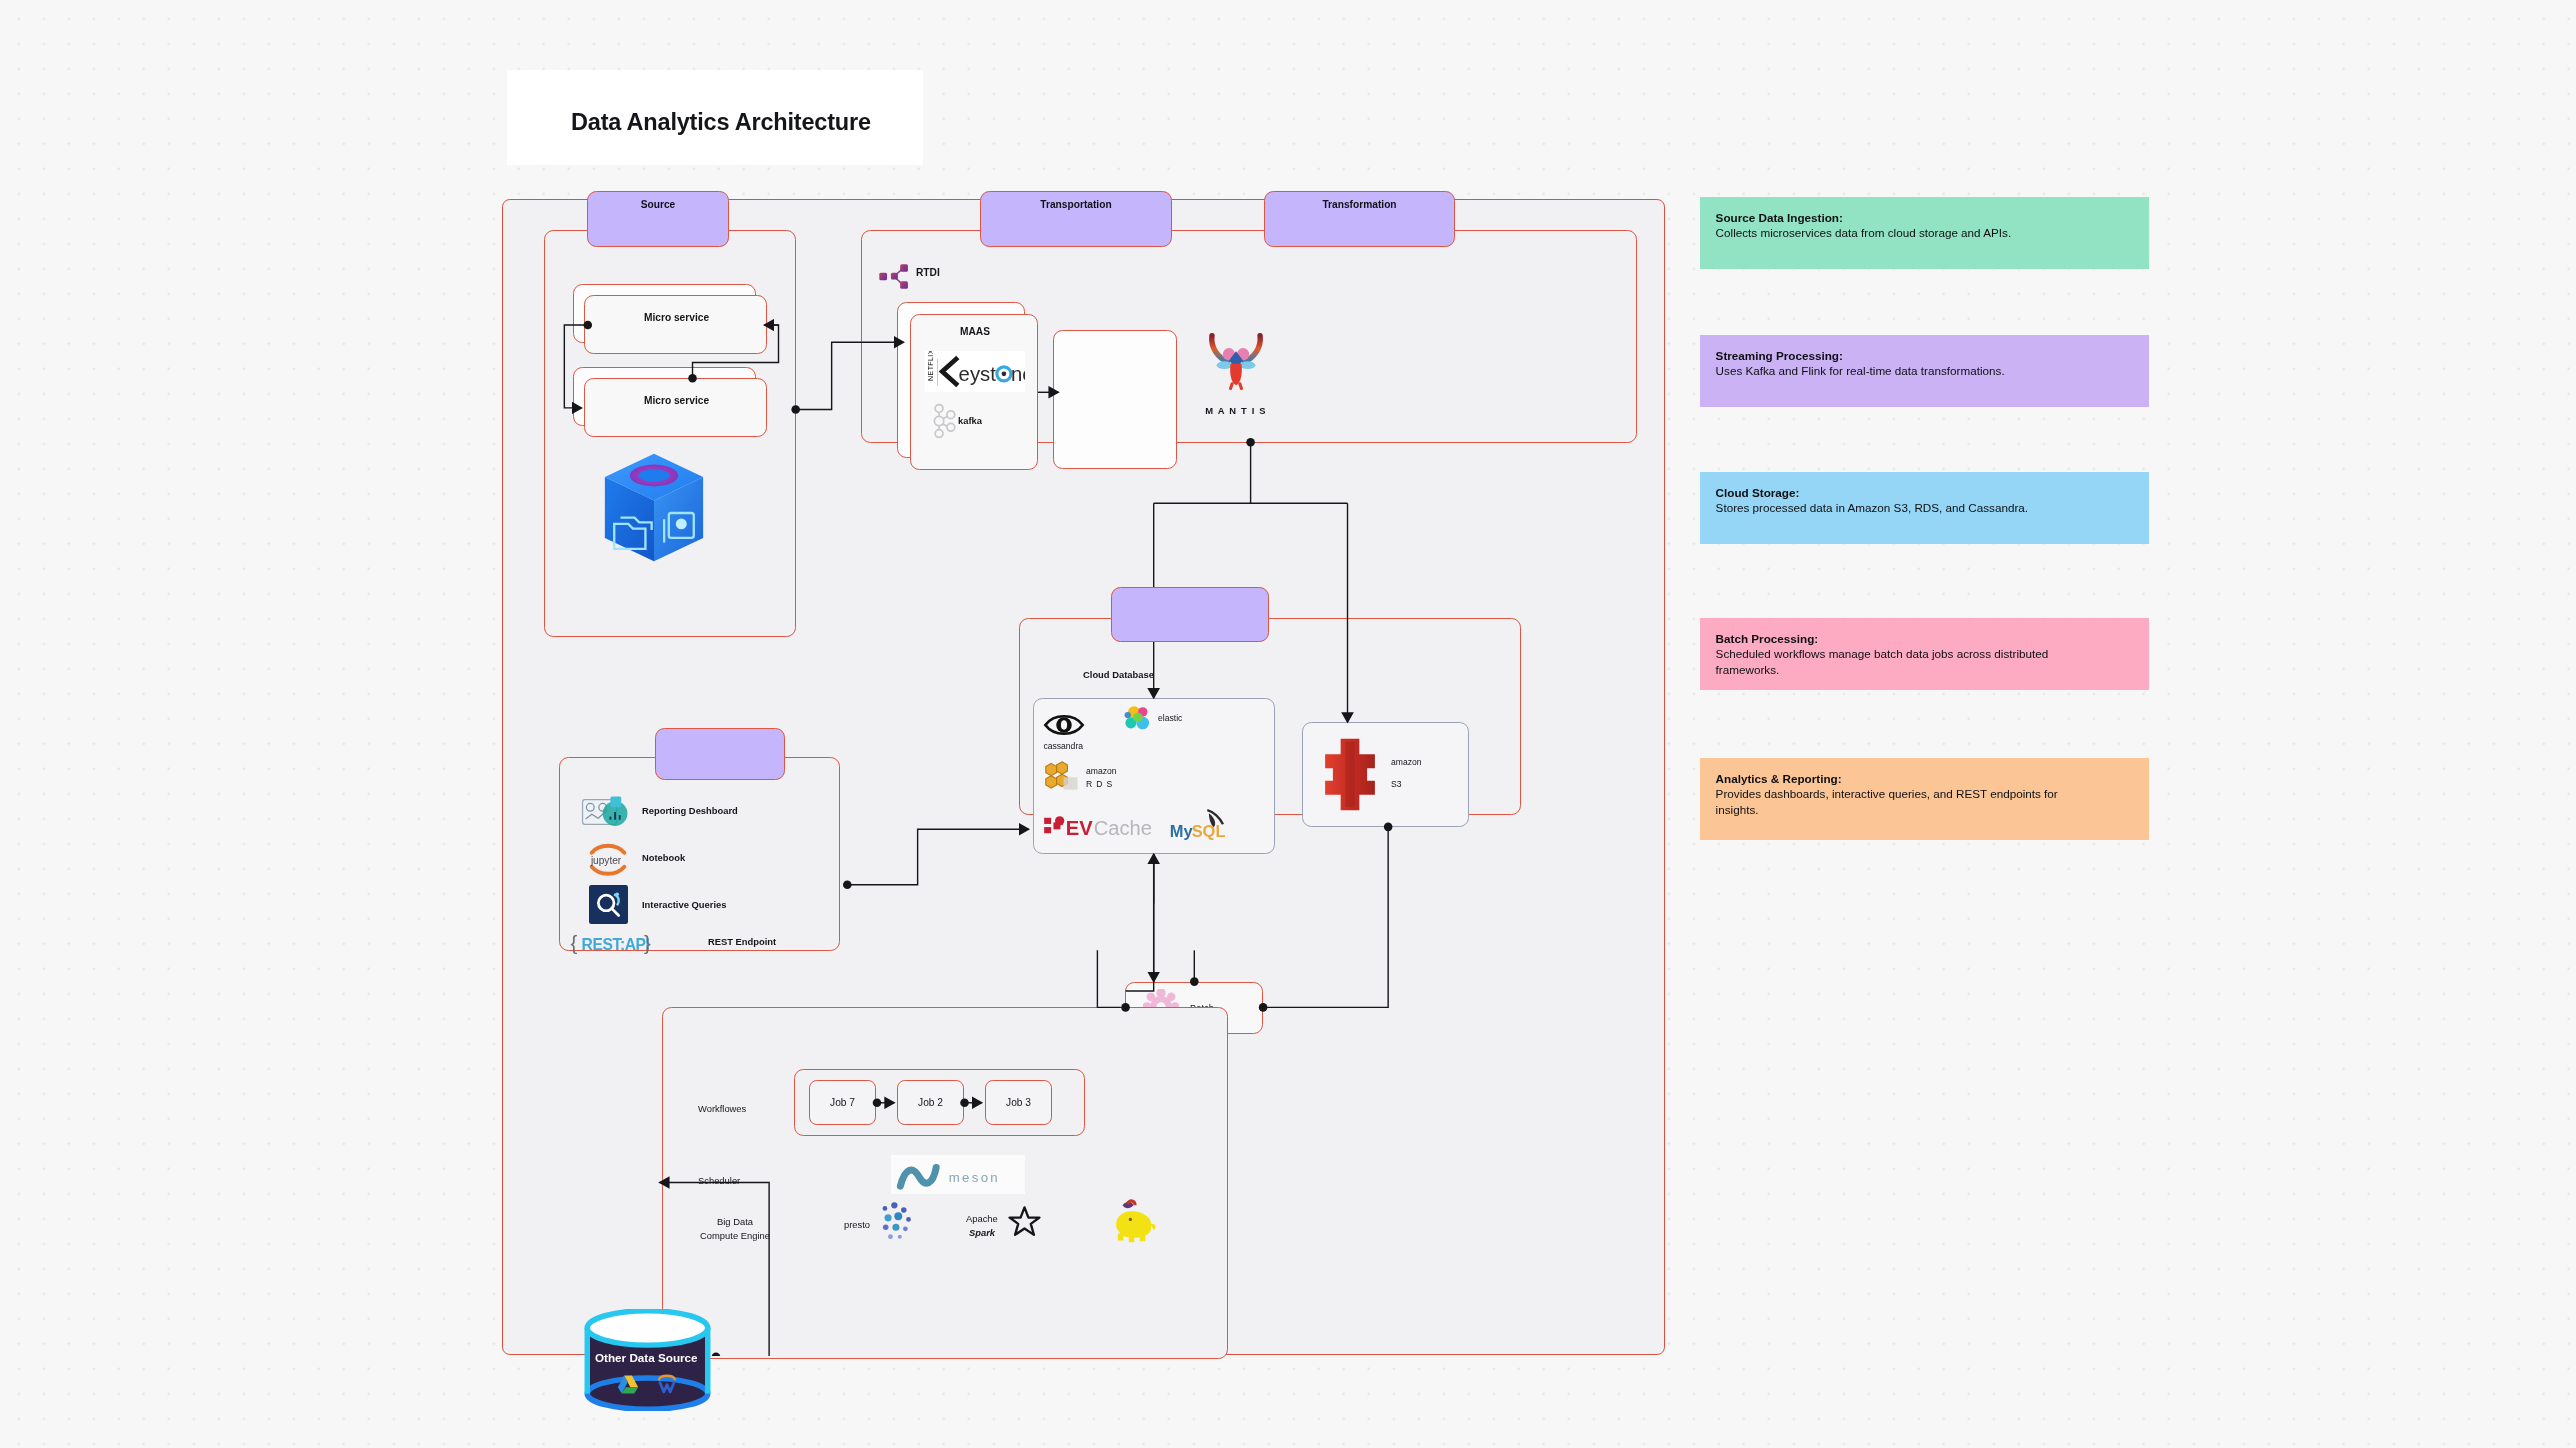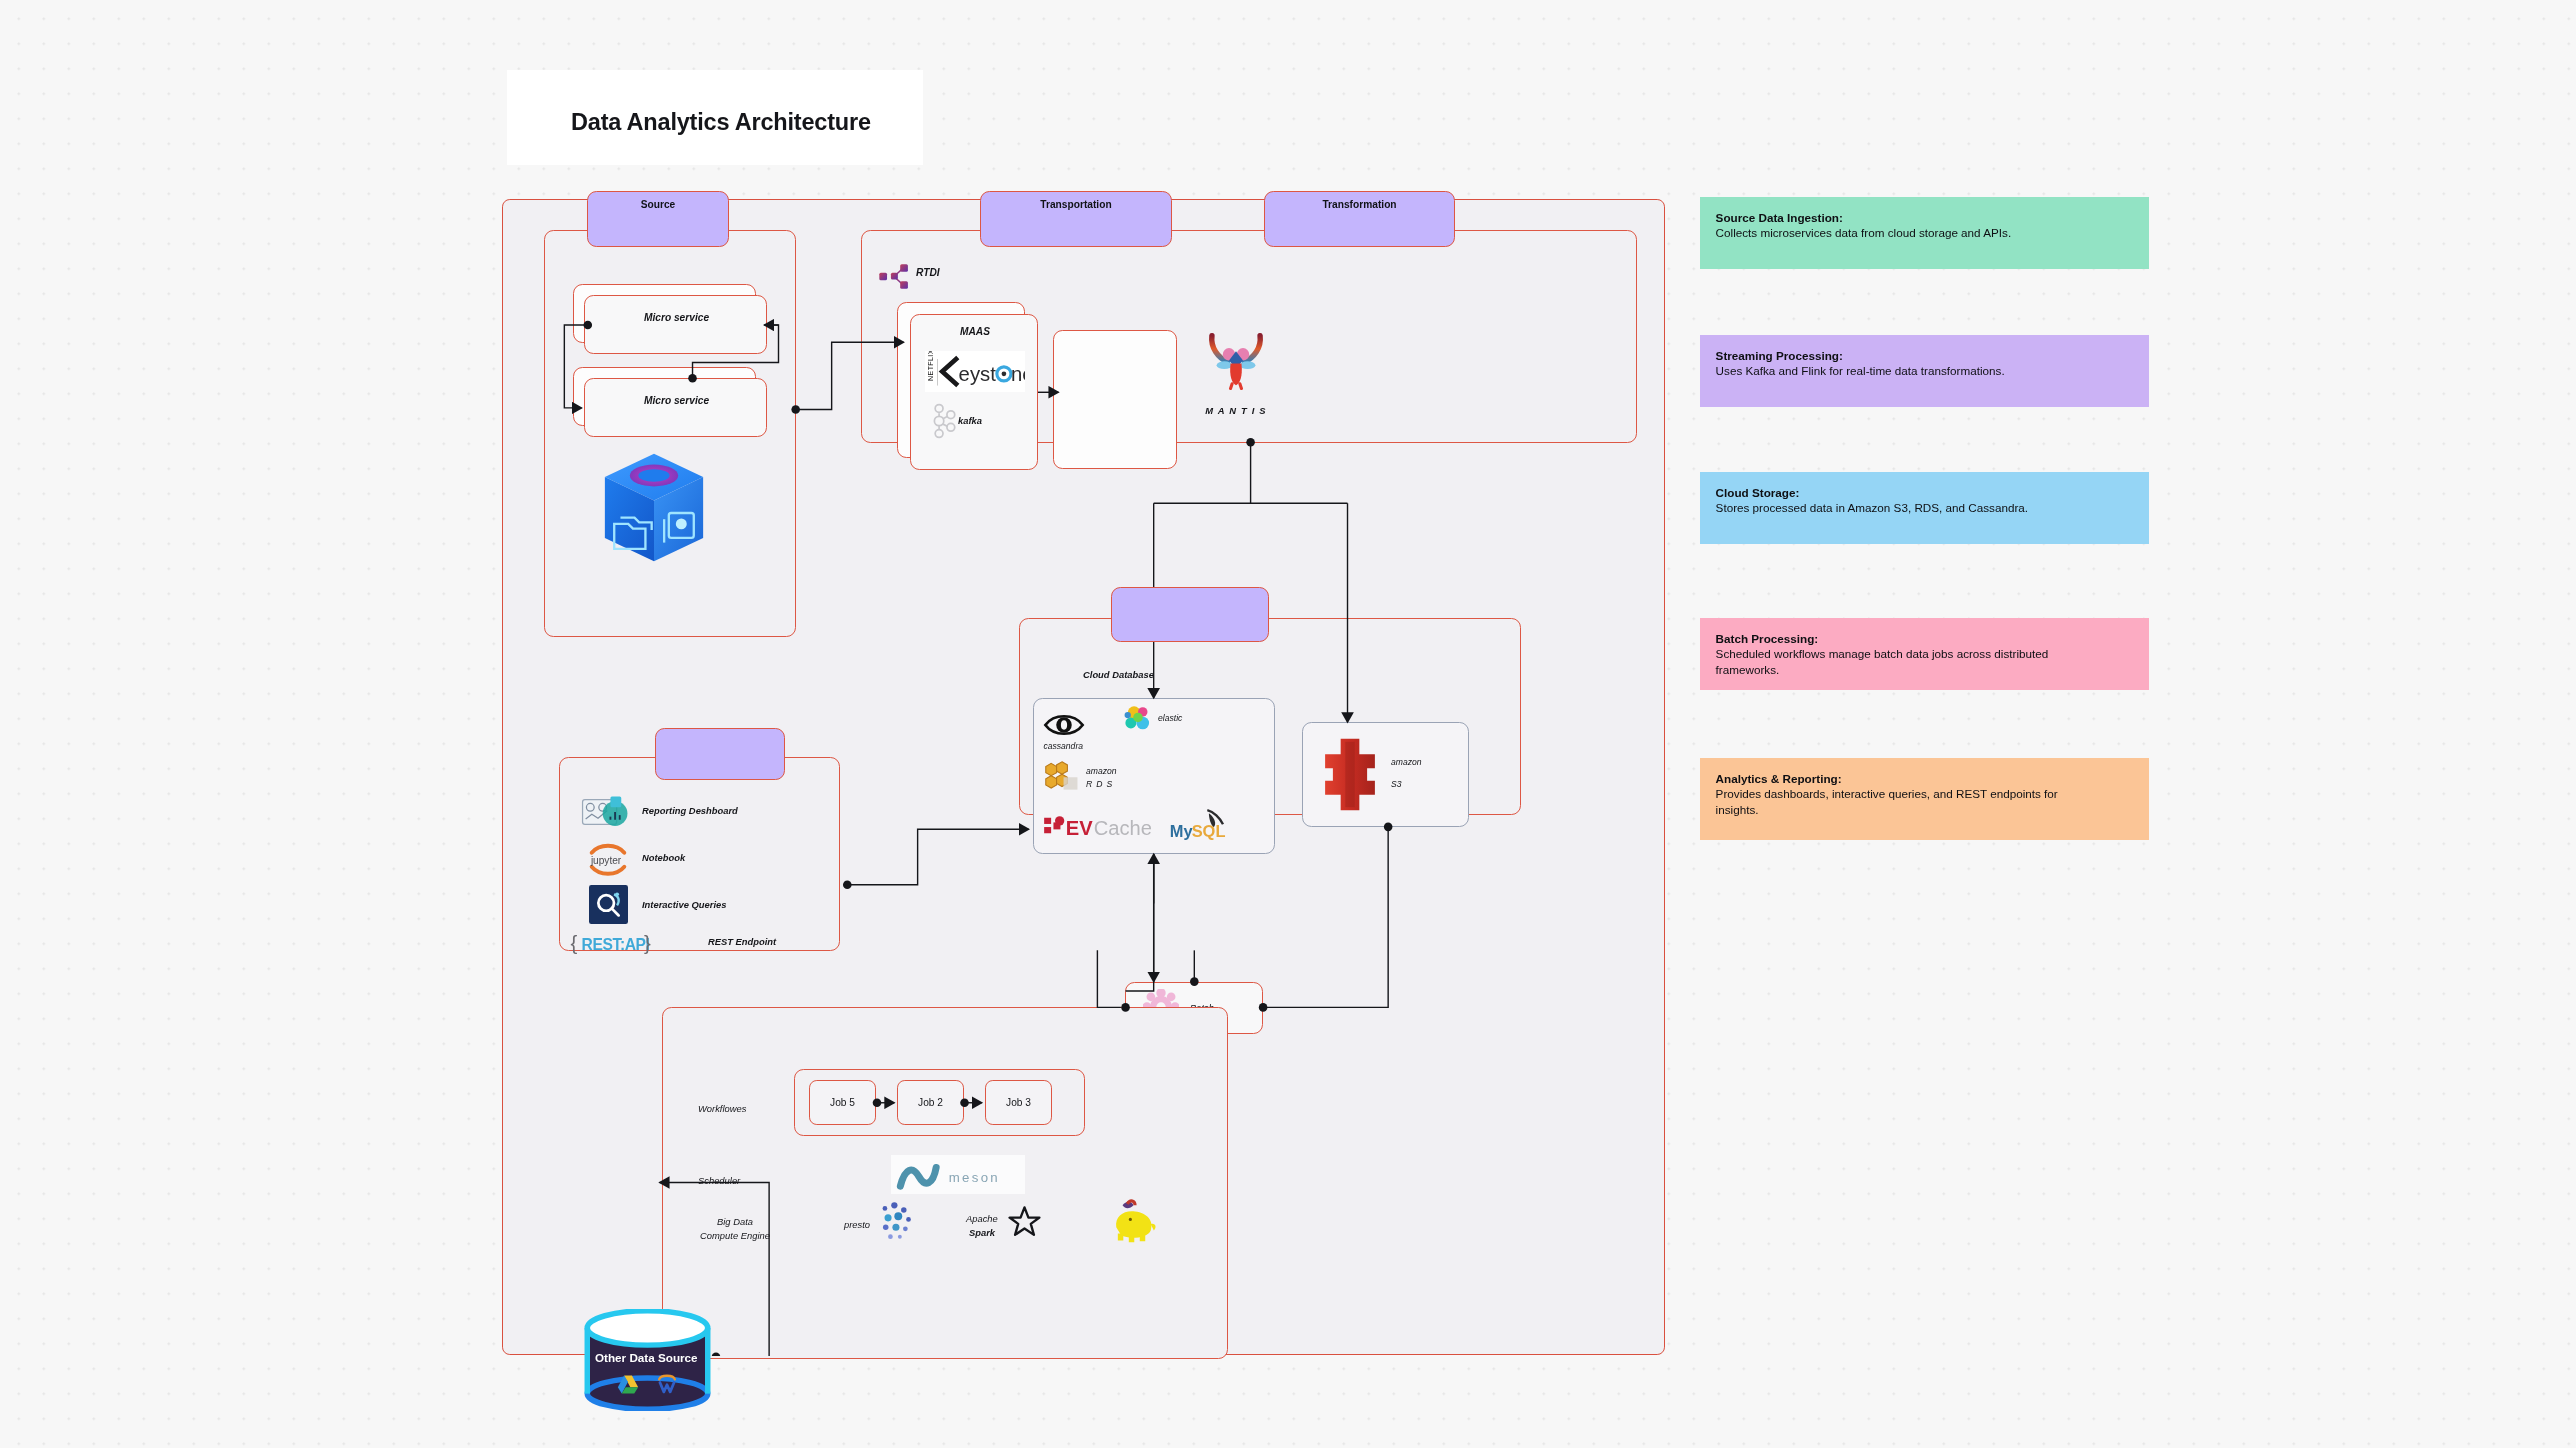--- a/index.html
+++ b/index.html
@@ -80,21 +80,20 @@
     font-size: 10.2px; font-weight: bold; color: #111318;
     margin-top: 7px;
   }
 
   
   .lbl {
     position: absolute;
     font-size: 10.2px;
     color: #15161a;
     white-space: pre;
-    font-style: italic;
   }
   .lbl.b { font-weight: bold; }
   .lbl.sm { font-size: 9.4px; }
   .lbl.xs { font-size: 8.6px; }
   .lbl.ctr { text-align: center; }
 
   
   #wires { position: absolute; inset: 0; z-index: 5; pointer-events: none; }
 
   
@@ -443,21 +442,21 @@
     <div class="lbl sm" style="left:64px; top:19px;">Batch</div>
   </div>
 
   <div class="gbox" style="left:159px; top:807px; width:566px; height:352px;"></div>
 
   <div class="lbl sm" style="left:195px; top:903px;">Workflowes</div>
 
   <div class="gbox" style="left:291px; top:869px; width:291px; height:67px; background:#f1f0f3;"></div>
 
   <div class="job" style="left:306px; top:880px; width:67px; height:45px;">
-    <span>Job 5</span>
+    <span>Job 7</span>
   </div>
   <div class="job" style="left:394px; top:880px; width:67px; height:45px;">
     <span>Job 2</span>
   </div>
   <div class="job" style="left:482px; top:880px; width:67px; height:45px;">
     <span>Job 3</span>
   </div>
 
   <div class="lbl sm" style="left:195px; top:975px;">Scheduler</div>
   <div class="icobox" style="left:388px; top:955px; width:134px; height:39px; background:#fbfbfc;">

